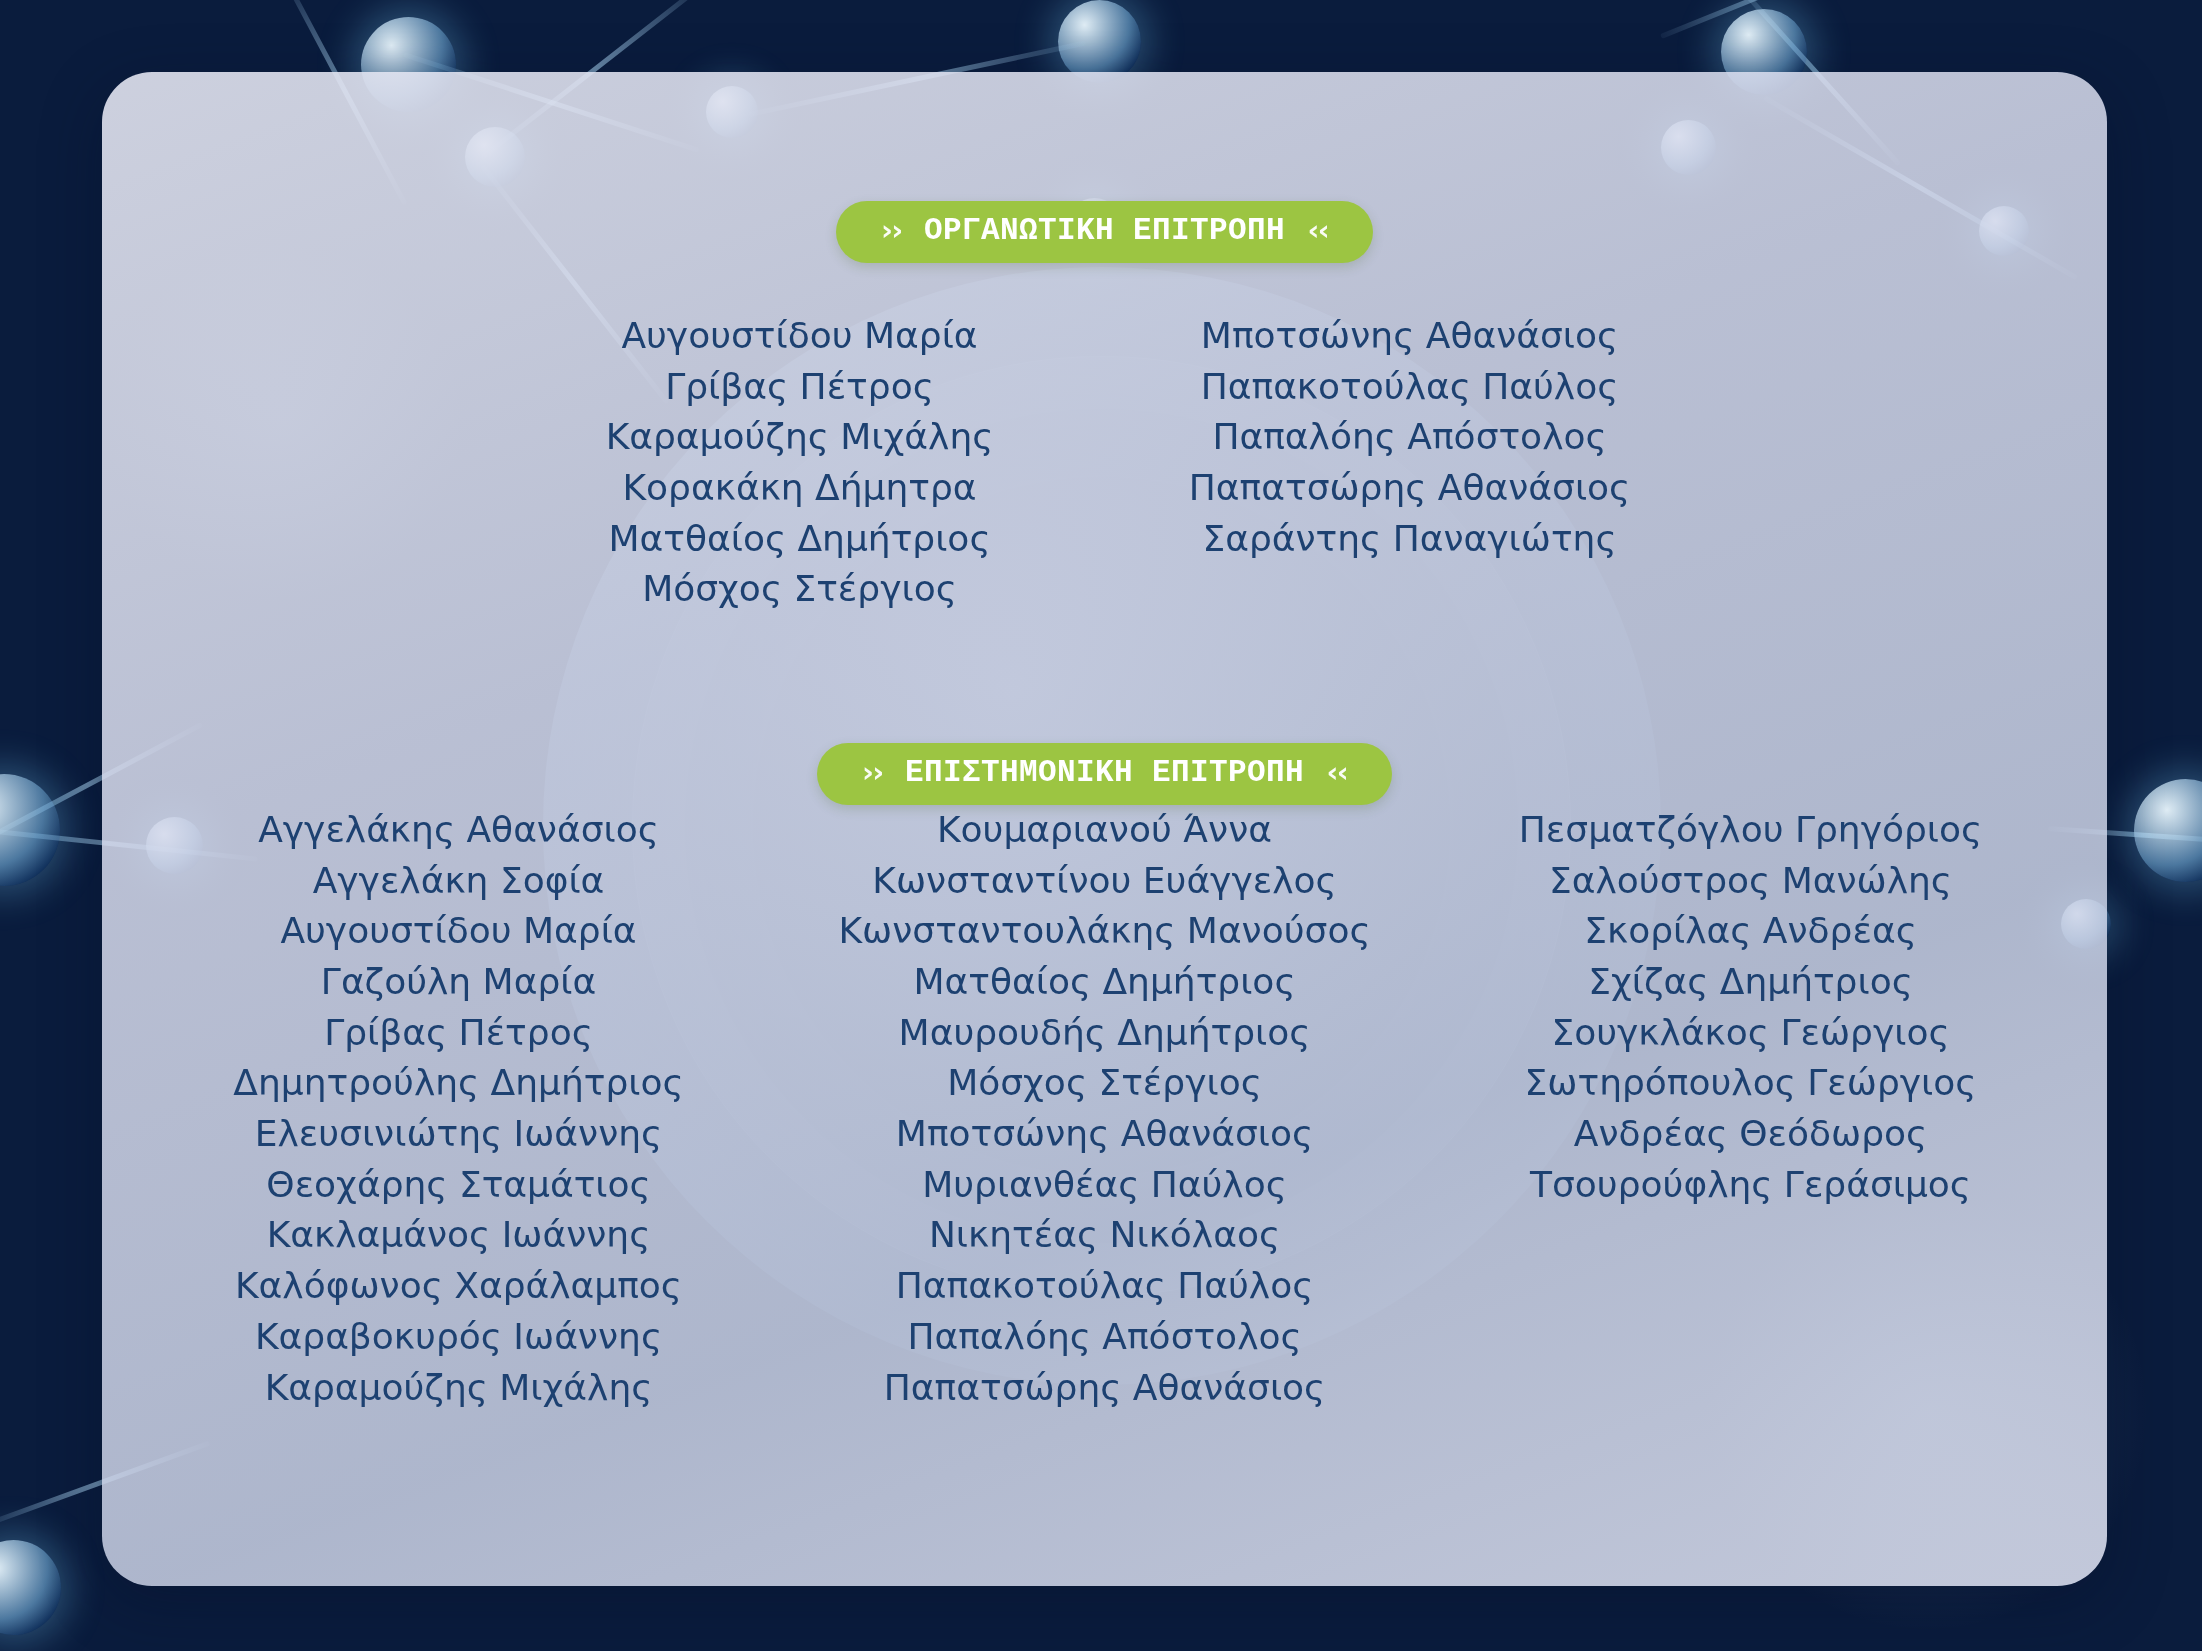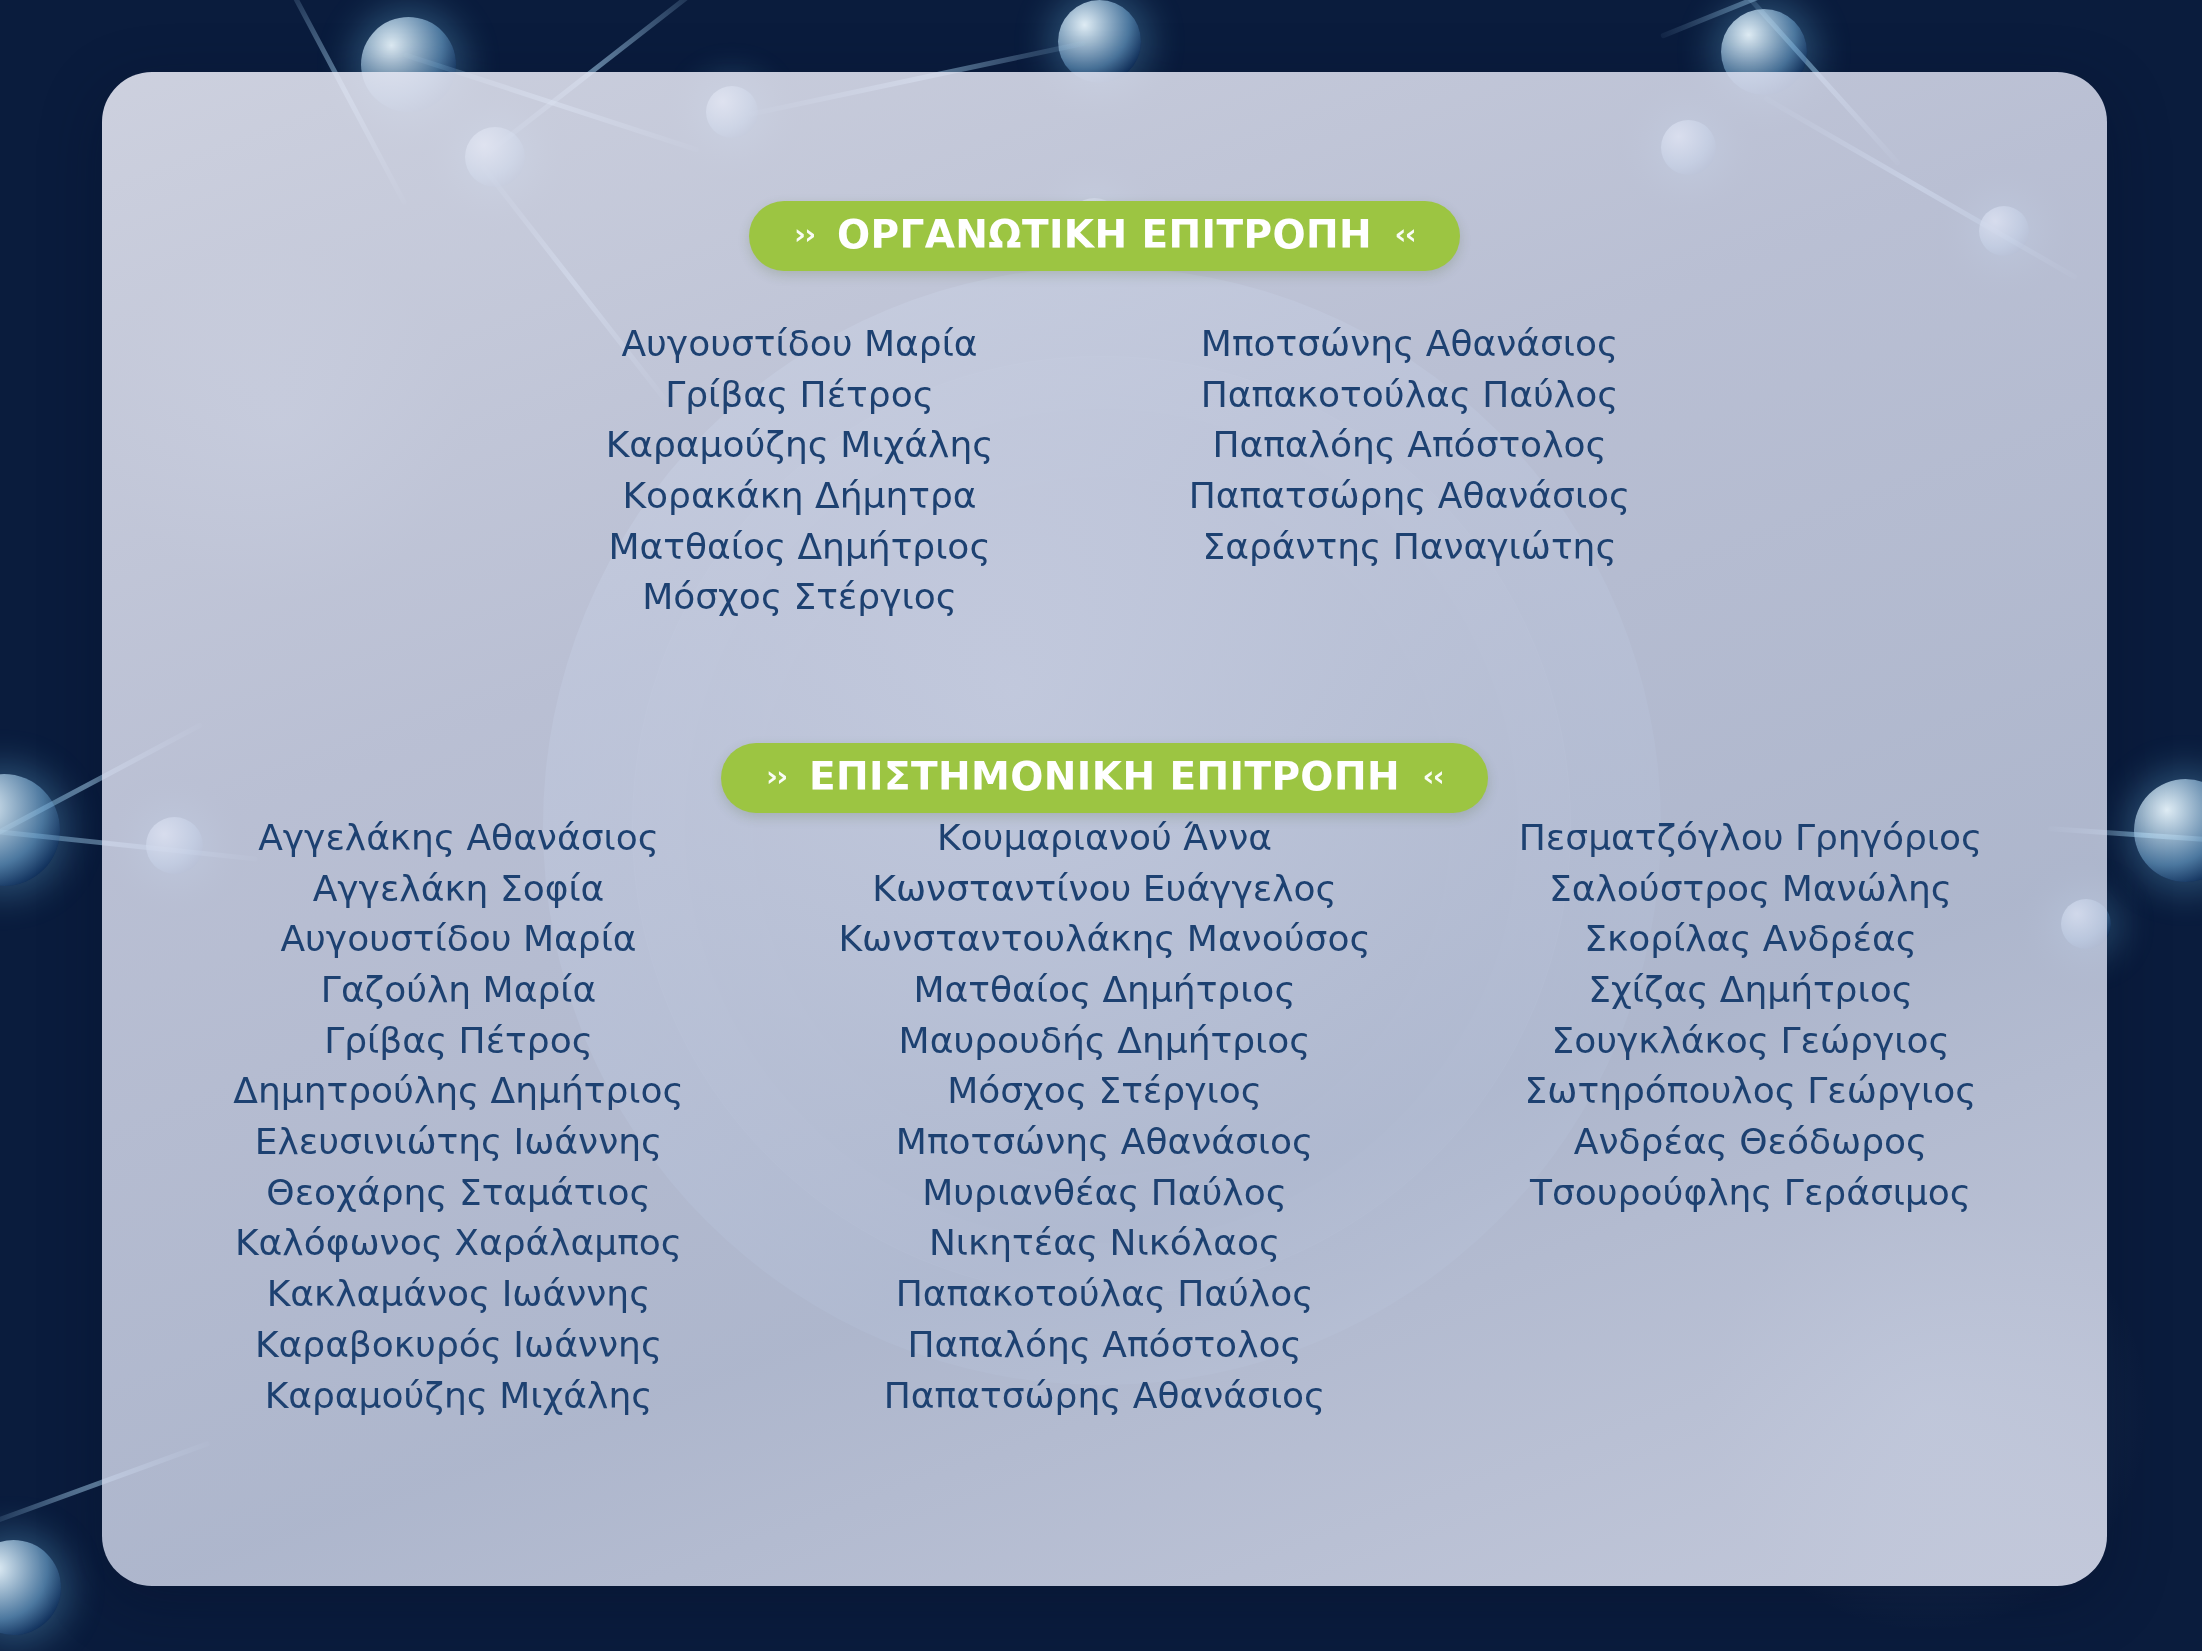--- a/index.html
+++ b/index.html
@@ -96,25 +96,26 @@
     display: inline-flex;
     align-items: center;
     gap: 22.4px;
     background: #9cc542;
     color: #ffffff;
     border-radius: 38px;
     padding: 13.8px 45px 17px 45px;
     box-shadow: 0 4.3px 12px rgba(60,90,20,0.18);
   }
   .pill .label {
-    font-size: 39px;
+    font-size: 31px;
     font-weight: bold;
     letter-spacing: 0.4px;
     line-height: 1;
     white-space: nowrap;
+    font-family: Liberation Mono, monospace;
   }
   .pill .chev {
     font-size: 29px;
     font-weight: bold;
     line-height: 1;
     opacity: 0.95;
     letter-spacing: -1.7px;
   }
 
   
@@ -229,22 +230,22 @@
         <div class="names sci-names">
           <div class="col">
             <div class="name">Αγγελάκης Αθανάσιος</div>
             <div class="name">Αγγελάκη Σοφία</div>
             <div class="name">Αυγουστίδου Μαρία</div>
             <div class="name">Γαζούλη Μαρία</div>
             <div class="name">Γρίβας Πέτρος</div>
             <div class="name">Δημητρούλης Δημήτριος</div>
             <div class="name">Ελευσινιώτης Ιωάννης</div>
             <div class="name">Θεοχάρης Σταμάτιος</div>
+            <div class="name">Κακλαμάνος Ιωάννης</div>
             <div class="name">Καλόφωνος Χαράλαμπος</div>
-            <div class="name">Κακλαμάνος Ιωάννης</div>
             <div class="name">Καραβοκυρός Ιωάννης</div>
             <div class="name">Καραμούζης Μιχάλης</div>
           </div>
           <div class="col">
             <div class="name">Κουμαριανού Άννα</div>
             <div class="name">Κωνσταντίνου Ευάγγελος</div>
             <div class="name">Κωνσταντουλάκης Μανούσος</div>
             <div class="name">Ματθαίος Δημήτριος</div>
             <div class="name">Μαυρουδής Δημήτριος</div>
             <div class="name">Μόσχος Στέργιος</div>

